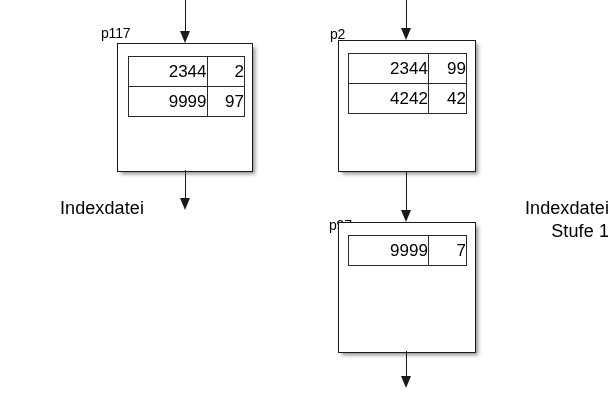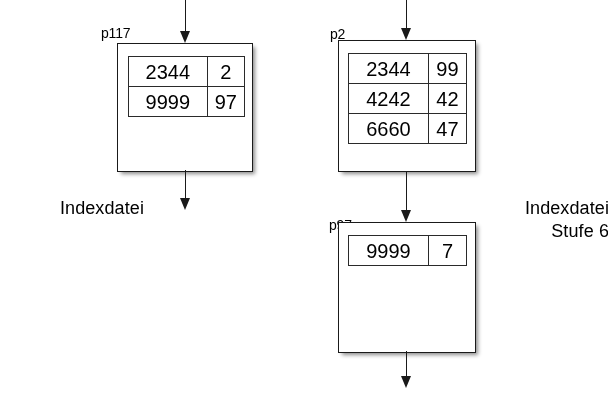--- a/index.html
+++ b/index.html
@@ -48,24 +48,24 @@
   .index-table {
     position: absolute;
     border-collapse: collapse;
     background: #ffffff;
     box-sizing: border-box;
     border: 1.2px solid #2a2a2a;
     table-layout: fixed;
   }
   .index-table td {
     border: 1.2px solid #2a2a2a;
-    text-align: center;
+    text-align: right;
     vertical-align: middle;
     font-family: "Liberation Sans", sans-serif;
-    font-size: 20px;
+    font-size: 17px;
     font-weight: 400;
     color: #000000;
     padding: 0;
     line-height: 1;
     height: 29px;
     margin-left: 13px;
   }
   .index-table td.col-key   { width: 68%; }
   .index-table td.col-value { width: 32%; }
 
@@ -154,24 +154,20 @@
     <table class="index-table" style="left:9px; top:12px; width:119px;">
       <tbody>
         <tr>
           <td class="col-key">2344</td>
           <td class="col-value">99</td>
         </tr>
         <tr>
           <td class="col-key">4242</td>
           <td class="col-value">42</td>
         </tr>
-        <tr>
-          <td class="col-key">6660</td>
-          <td class="col-value">47</td>
-        </tr>
       </tbody>
     </table>
   </div>
 
   <div class="arrow" style="left:400px; top:171px; width:13px; height:51px;">
     <div class="shaft" style="height:39px;"></div>
     <div class="head"></div>
   </div>
 
   <div class="block-label" style="left:329px; top:218px;">p97</div>
@@ -187,16 +183,16 @@
     </table>
   </div>
 
   <div class="arrow" style="left:400px; top:351px; width:13px; height:37px;">
     <div class="shaft" style="height:25px;"></div>
     <div class="head"></div>
   </div>
 
   <div class="side-caption" style="left:489px; top:197px; width:120px;">
     <span class="cap-line">Indexdatei</span>
-    <span class="cap-line">Stufe 6</span>
+    <span class="cap-line">Stufe 1</span>
   </div>
 
 </div>
 
 </body></html>

